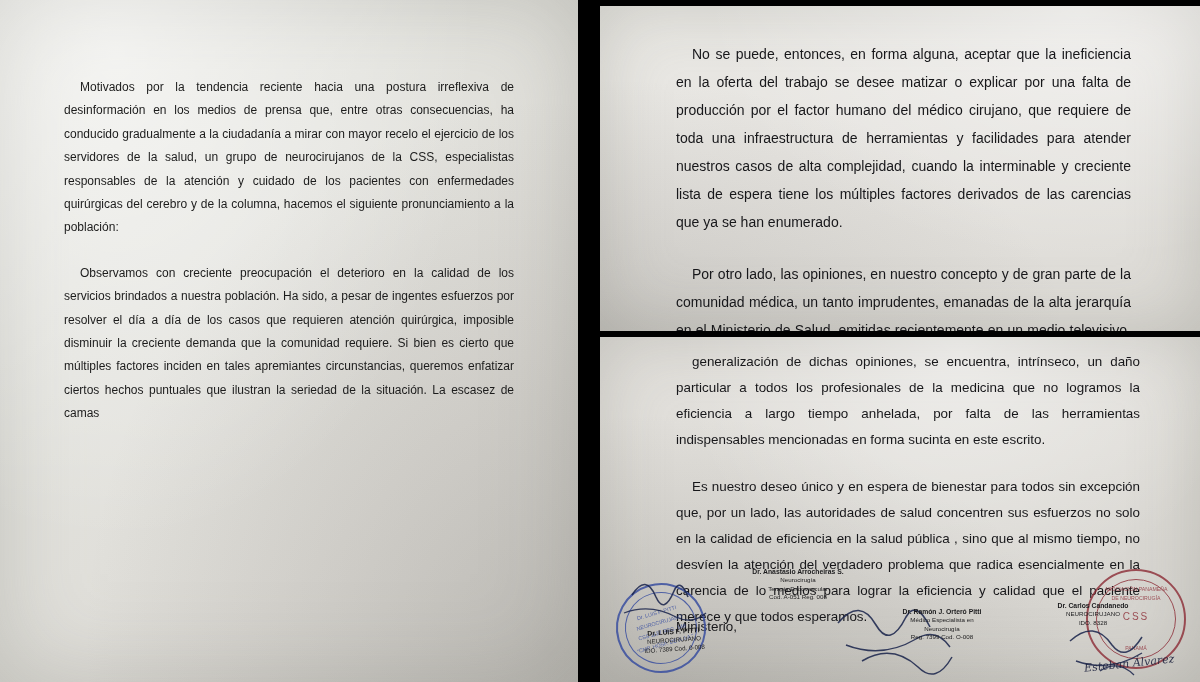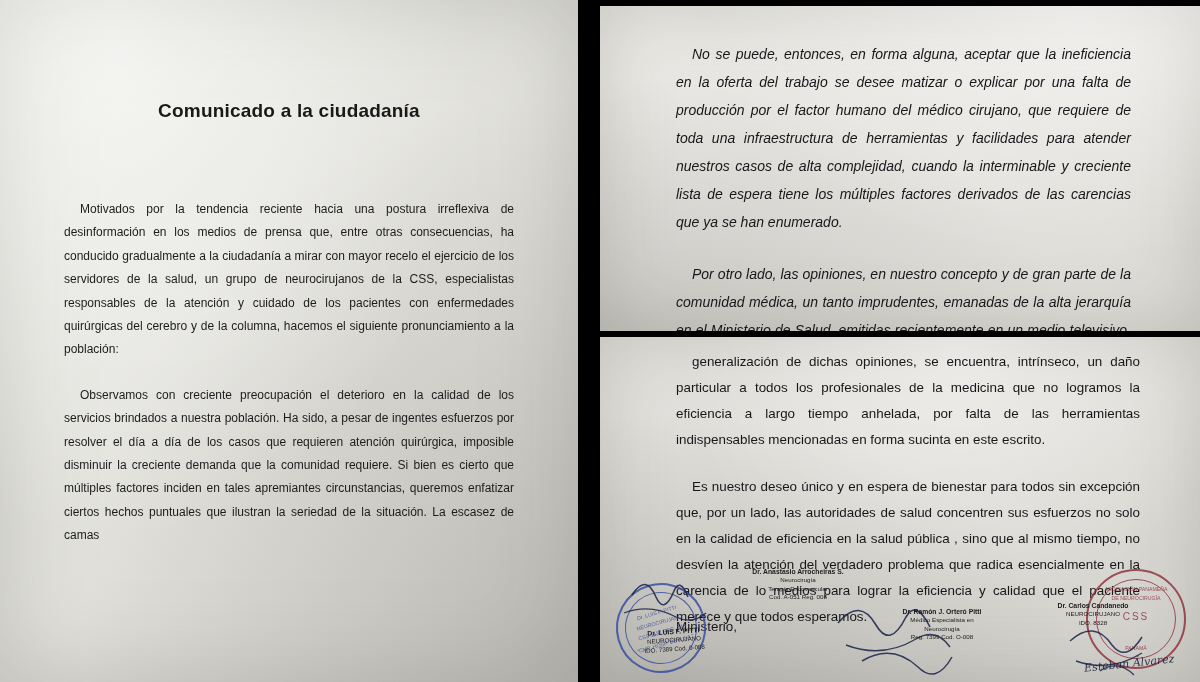--- a/index.html
+++ b/index.html
@@ -91,21 +91,20 @@
     background:
       radial-gradient(ellipse at 80% 0%, rgba(255,255,255,0.5), rgba(255,255,255,0) 55%),
       radial-gradient(ellipse at 0% 100%, rgba(80,78,72,0.18), rgba(0,0,0,0) 55%);
     pointer-events: none;
   }
   .tr-inner {
     position: relative;
     z-index: 2;
     padding: 34px 69px 0 76px;
     color: #19191a;
-    font-style: italic;
   }
   .para-tr {
     font-size: 14px;
     line-height: 2.0;
     text-align: justify;
     color: #17171a;
     margin: 0 0 24px 0;
     text-indent: 16px;
   }
 
@@ -241,21 +240,20 @@
     opacity: 0.85;
   }
 </style>
 </head>
 <body>
 
 <div class="stage">
 
   <div class="panel-left">
     <div class="left-inner">
-      <div class="doc-title">Comunicado a la ciudadanía</div>
       <div class="left-body">
         <p class="para">Motivados por la tendencia reciente hacia una postura irreflexiva de desinformación en los medios de prensa que, entre otras consecuencias, ha conducido gradualmente a la ciudadanía a mirar con mayor recelo el ejercicio de los servidores de la salud, un grupo de neurocirujanos de la CSS, especialistas responsables de la atención y cuidado de los pacientes con enfermedades quirúrgicas del cerebro y de la columna, hacemos el siguiente pronunciamiento a la población:</p>
         <p class="para">Observamos con creciente preocupación el deterioro en la calidad de los servicios brindados a nuestra población. Ha sido, a pesar de ingentes esfuerzos por resolver el día a día de los casos que requieren atención quirúrgica, imposible disminuir la creciente demanda que la comunidad requiere. Si bien es cierto que múltiples factores inciden en tales apremiantes circunstancias, queremos enfatizar ciertos hechos puntuales que ilustran la seriedad de la situación. La escasez de camas</p>
       </div>
     </div>
   </div>
 
   <div class="panel-tr">
     <div class="tr-inner">
       <p class="para-tr">No se puede, entonces, en forma alguna, aceptar que la ineficiencia en la oferta del trabajo se desee matizar o explicar por una falta de producción por el factor humano del médico cirujano, que requiere de toda una infraestructura de herramientas y facilidades para atender nuestros casos de alta complejidad, cuando la interminable y creciente lista de espera tiene los múltiples factores derivados de las carencias que ya se han enumerado.</p>

